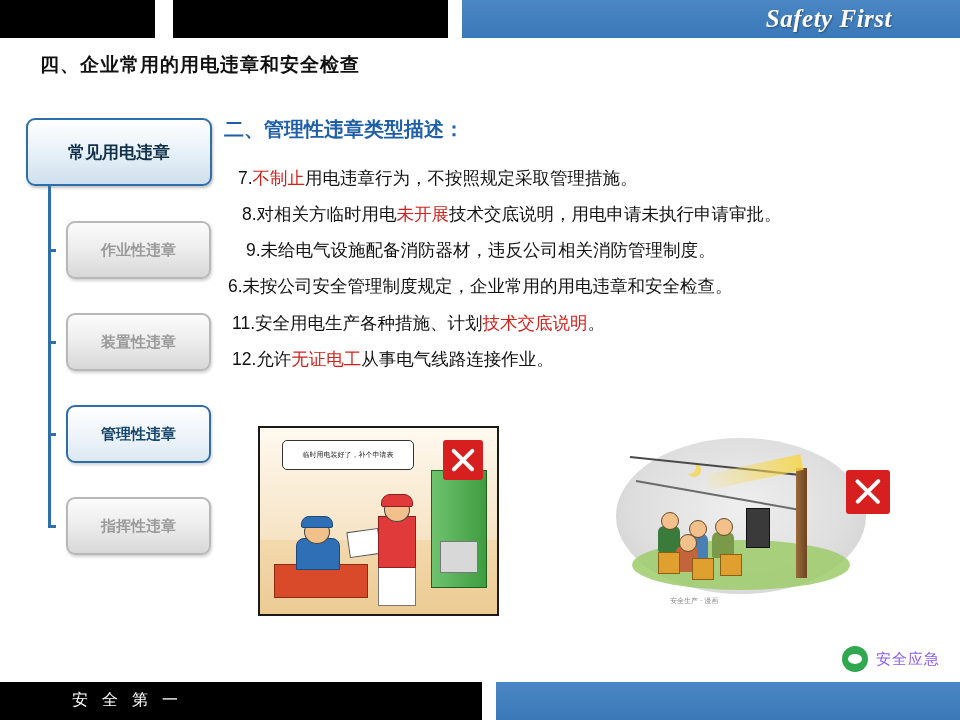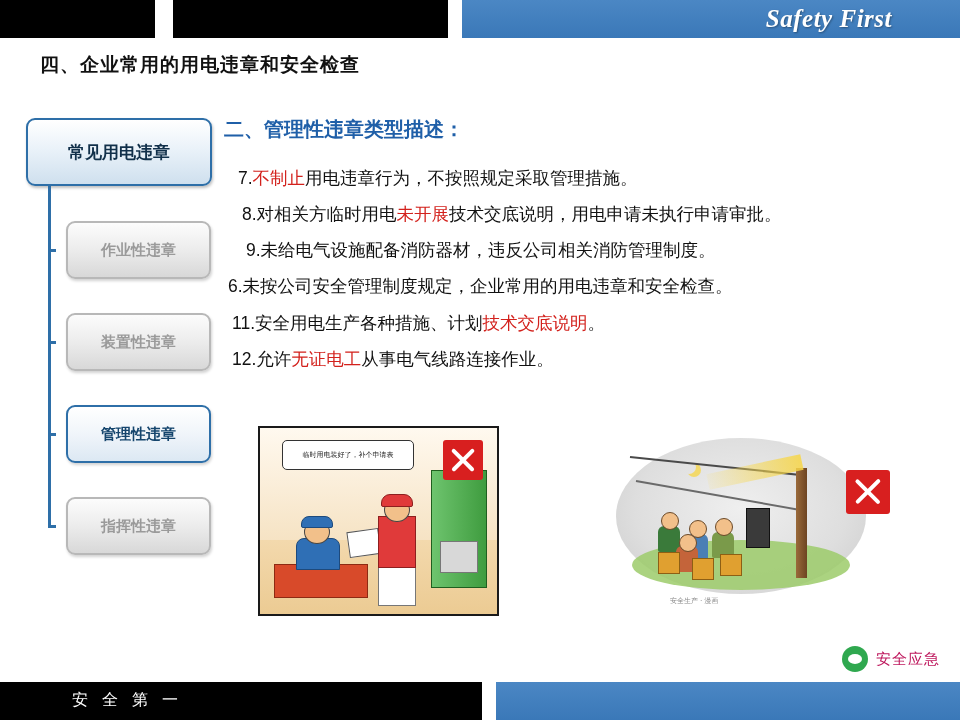--- a/index.html
+++ b/index.html
@@ -414,21 +414,21 @@
   .wechat-logo:before {
     content: "";
     position: absolute;
     left: 6px; top: 8px;
     width: 14px; height: 10px;
     border-radius: 50%;
     background: #ffffff;
   }
   .wechat-text {
     font-size: 15px;
-    color: #be185d;
+    color: #8b5cf6;
     letter-spacing: 1px;
   }
 </style>
 </head>
 <body>
 
 <div class="top-banner">
   <div class="tb-seg tb-black-1"></div>
   <div class="tb-seg tb-white-1"></div>
   <div class="tb-seg tb-black-2"></div>

